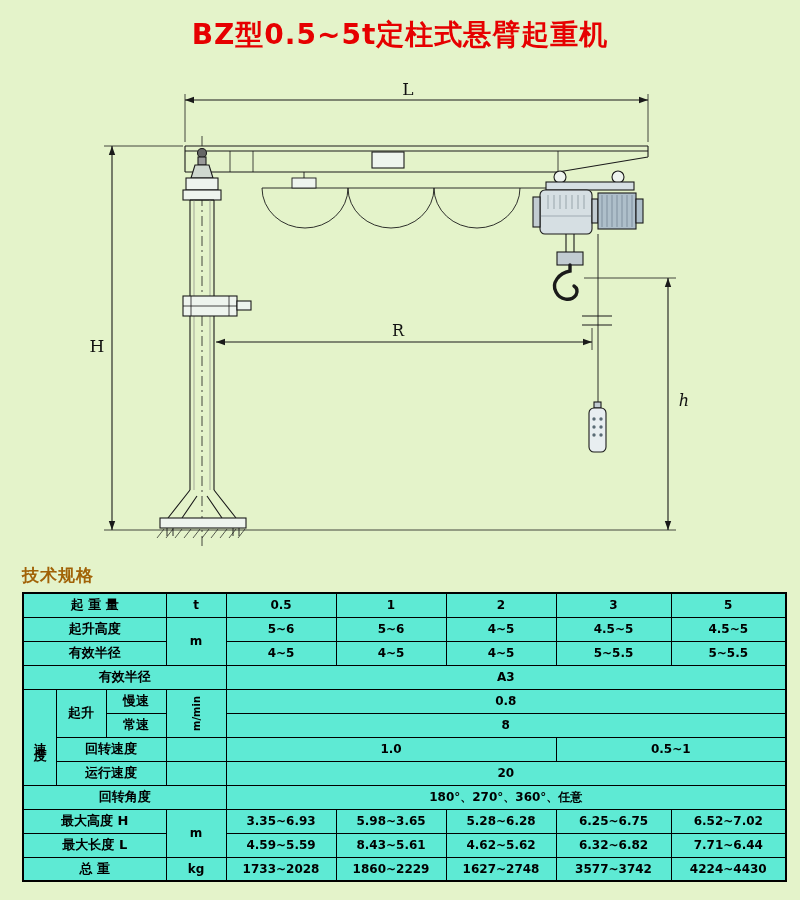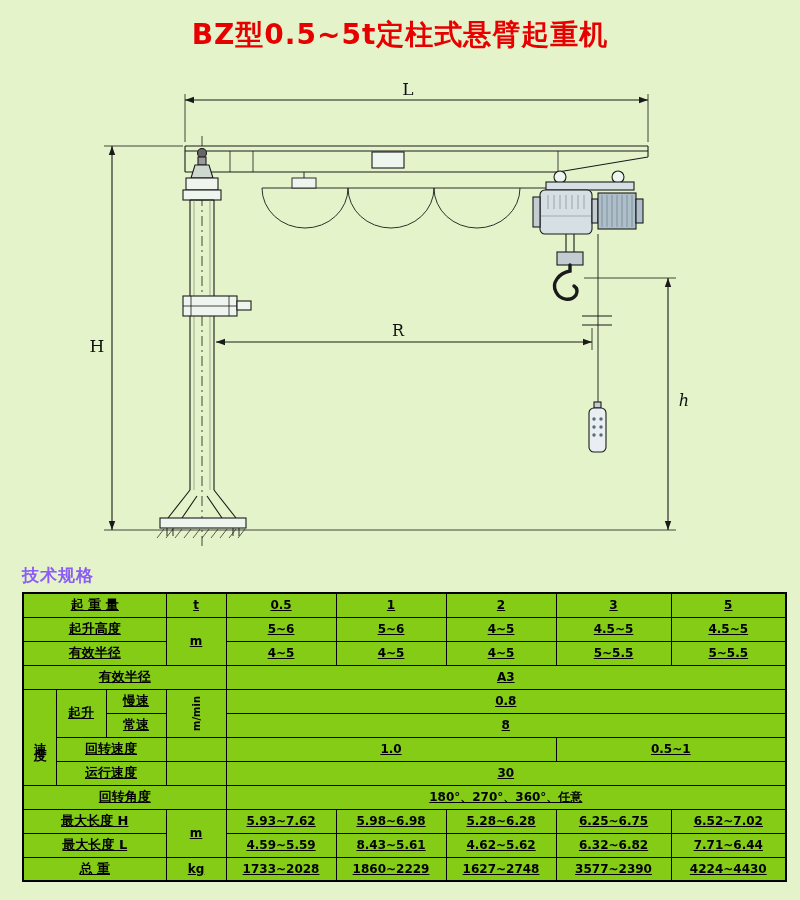--- a/index.html
+++ b/index.html
@@ -18,31 +18,30 @@
     font-weight:bold;
     color:#e60000;
     letter-spacing:1px;
   }
   .drawing {
     position:absolute; top:58px; left:0;
     width:800px; height:512px;
   }
   .section-title {
     position:absolute; top:564px; left:22px;
-    font-size:17px; font-weight:bold; color:#8b5cf6;
+    font-size:17px; font-weight:bold; color:#a16207;
     letter-spacing:1px;
   }
   table.spec {
     position:absolute; top:592px; left:22px;
     width:763px;
     border-collapse:collapse;
     table-layout:fixed;
-    background:#84cc16;
+    background:#5eead4;
     border:2px solid #000;
-    text-decoration:underline;
   }
   table.spec td {
     border:1px solid #000;
     height:24px;
     text-align:center;
     vertical-align:middle;
     font-size:12px;
     font-weight:bold;
     padding:0 2px;
     overflow:hidden;
@@ -231,46 +230,46 @@
     </tr>
     <tr>
       <td colspan="2" class="lbl">回转速度</td>
       <td></td>
       <td colspan="3">1.0</td>
       <td colspan="2">0.5~1</td>
     </tr>
     <tr>
       <td colspan="2" class="lbl">运行速度</td>
       <td></td>
-      <td colspan="5">30</td>
+      <td colspan="5">20</td>
     </tr>
     <tr>
       <td colspan="4" class="lbl">回转角度</td>
       <td colspan="5">180°、270°、360°、任意</td>
     </tr>
     <tr>
-      <td colspan="3" class="lbl">最大长度 H</td>
+      <td colspan="3" class="lbl">最大高度 H</td>
       <td rowspan="2">m</td>
-      <td>5.93~7.62</td>
-      <td>5.98~6.98</td>
+      <td>3.35~6.93</td>
+      <td>5.98~3.65</td>
       <td>5.28~6.28</td>
       <td>6.25~6.75</td>
       <td>6.52~7.02</td>
     </tr>
     <tr>
       <td colspan="3" class="lbl">最大长度 L</td>
       <td>4.59~5.59</td>
       <td>8.43~5.61</td>
       <td>4.62~5.62</td>
       <td>6.32~6.82</td>
       <td>7.71~6.44</td>
     </tr>
     <tr>
       <td colspan="3" class="lbl">总 重</td>
       <td>kg</td>
       <td>1733~2028</td>
       <td>1860~2229</td>
       <td>1627~2748</td>
-      <td>3577~2390</td>
+      <td>3577~3742</td>
       <td>4224~4430</td>
     </tr>
   </tbody>
 </table>
 
 </body></html>

